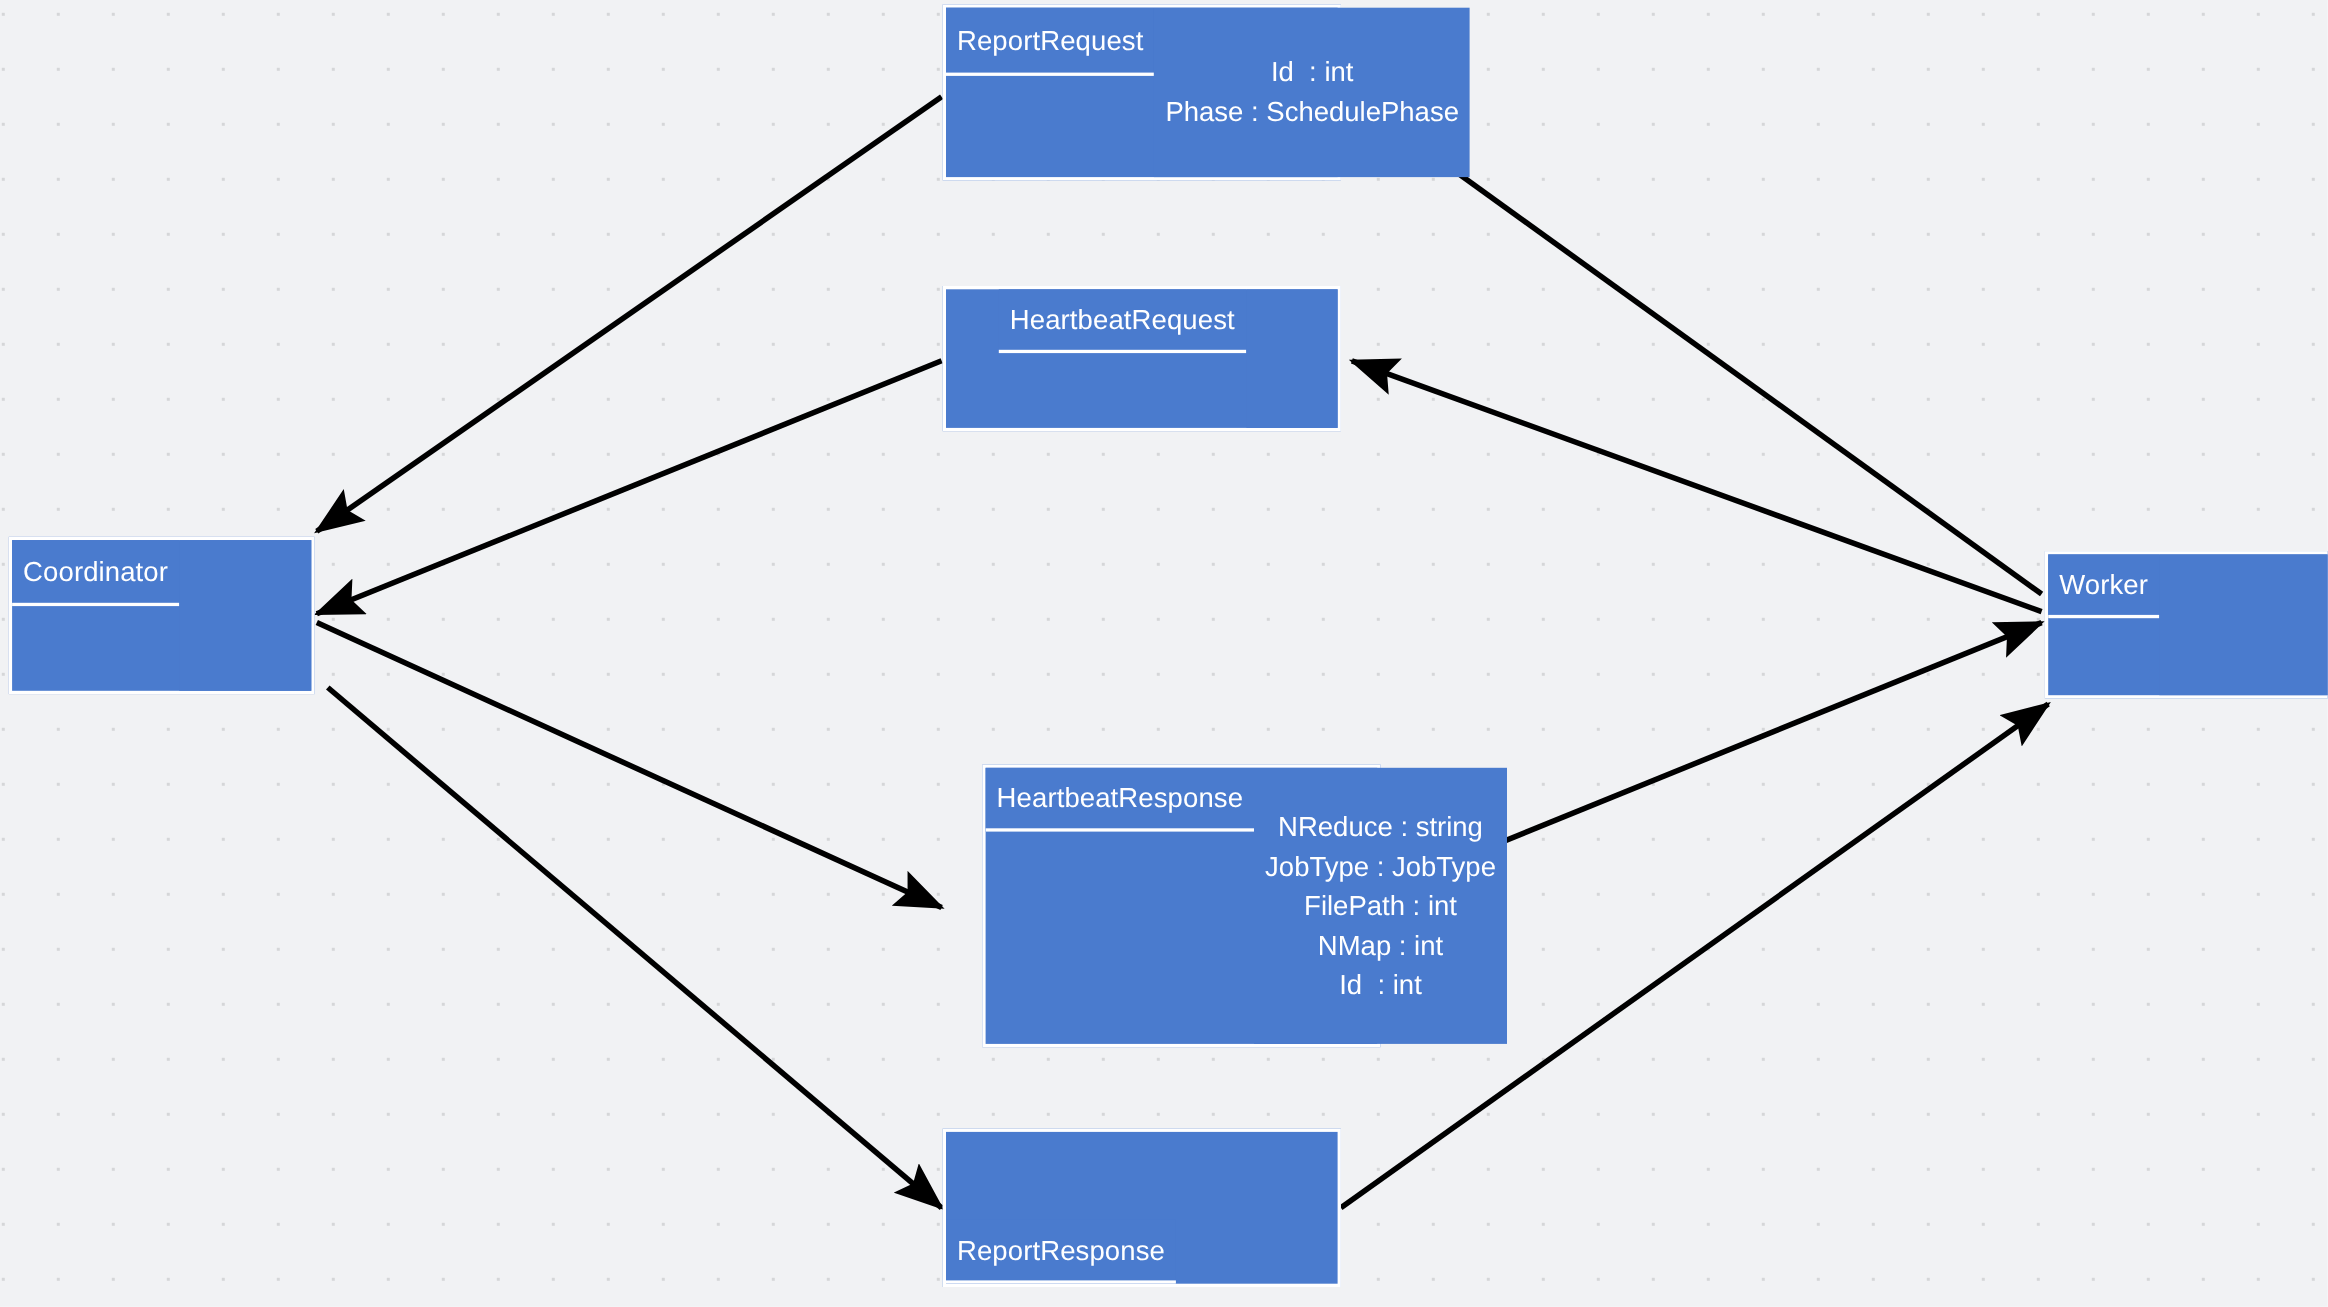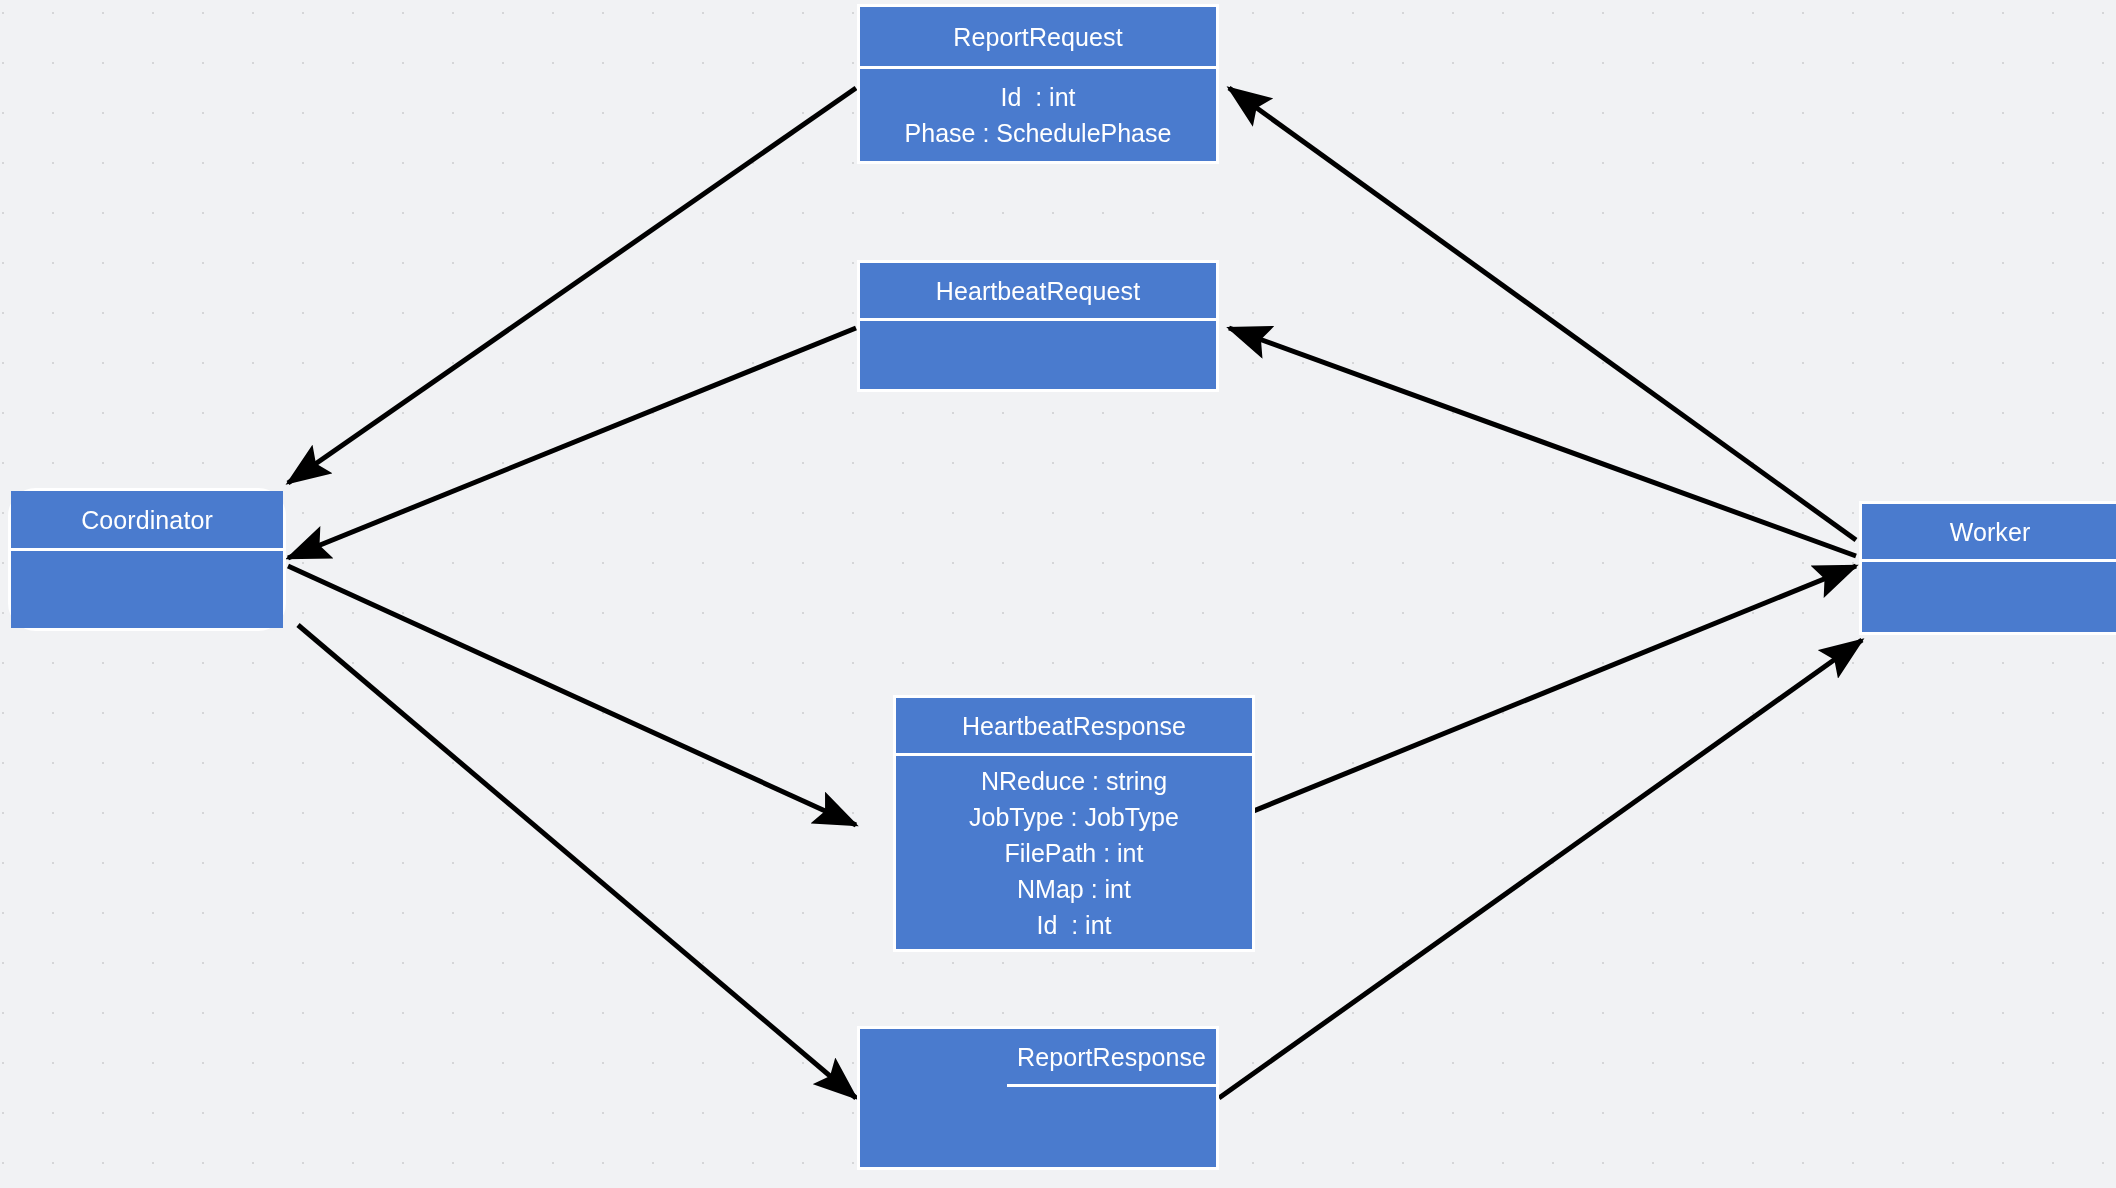--- a/index.html
+++ b/index.html
@@ -29,21 +29,21 @@
     width: 2116px;
     height: 1188px;
     pointer-events: none;
   }
   .uml-box {
     position: absolute;
     box-sizing: border-box;
     border: 3px solid #ffffff;
     background: #4a7bce;
     display: flex;
-    flex-direction: column;
+    flex-direction: row;
     z-index: 5;
   }
   .uml-title {
     box-sizing: border-box;
     background: #4a7bce;
     color: #ffffff;
     font-size: 25px;
     line-height: 1.2;
     display: flex;
     align-items: center;
@@ -94,39 +94,39 @@
 
     <line x1="288" y1="566" x2="856" y2="825" stroke="#000000" stroke-width="5" marker-end="url(#arrowhead)"></line>
 
     <line x1="1219" y1="825" x2="1856" y2="566" stroke="#000000" stroke-width="5" marker-end="url(#arrowhead)"></line>
 
     <line x1="298" y1="625" x2="856" y2="1098" stroke="#000000" stroke-width="5" marker-end="url(#arrowhead)"></line>
 
     <line x1="1219" y1="1098" x2="1862" y2="640" stroke="#000000" stroke-width="5" marker-end="url(#arrowhead)"></line>
   </svg>
 
-  <div class="uml-box" style="left:8px; top:488px; width:278px; height:143px;border-radius:28px;">
+  <div class="uml-box" style="left:8px; top:488px; width:278px; height:143px;">
     <div class="uml-title" style="height:60px;">Coordinator</div>
     <div class="uml-body"></div>
   </div>
 
   <div class="uml-box" style="left:1859px; top:501px; width:262px; height:134px;">
     <div class="uml-title" style="height:58px;">Worker</div>
     <div class="uml-body"></div>
   </div>
 
   <div class="uml-box" style="left:857px; top:4px; width:362px; height:160px;">
     <div class="uml-title" style="height:62px;">ReportRequest</div>
     <div class="uml-body">
       <div class="uml-attr">Id  : int</div>
       <div class="uml-attr">Phase : SchedulePhase</div>
     </div>
   </div>
 
-  <div class="uml-box" style="left:857px; top:260px; width:362px; height:132px;">
+  <div class="uml-box" style="left:857px; top:260px; width:362px; height:132px;padding-left:48px;">
     <div class="uml-title" style="height:58px;">HeartbeatRequest</div>
     <div class="uml-body"></div>
   </div>
 
   <div class="uml-box" style="left:857px; top:695px; width:362px; height:257px;margin-left:36px;">
     <div class="uml-title" style="height:58px;">HeartbeatResponse</div>
     <div class="uml-body">
       <div class="uml-attr">NReduce : string</div>
       <div class="uml-attr">JobType : JobType</div>
       <div class="uml-attr">FilePath : int</div>

